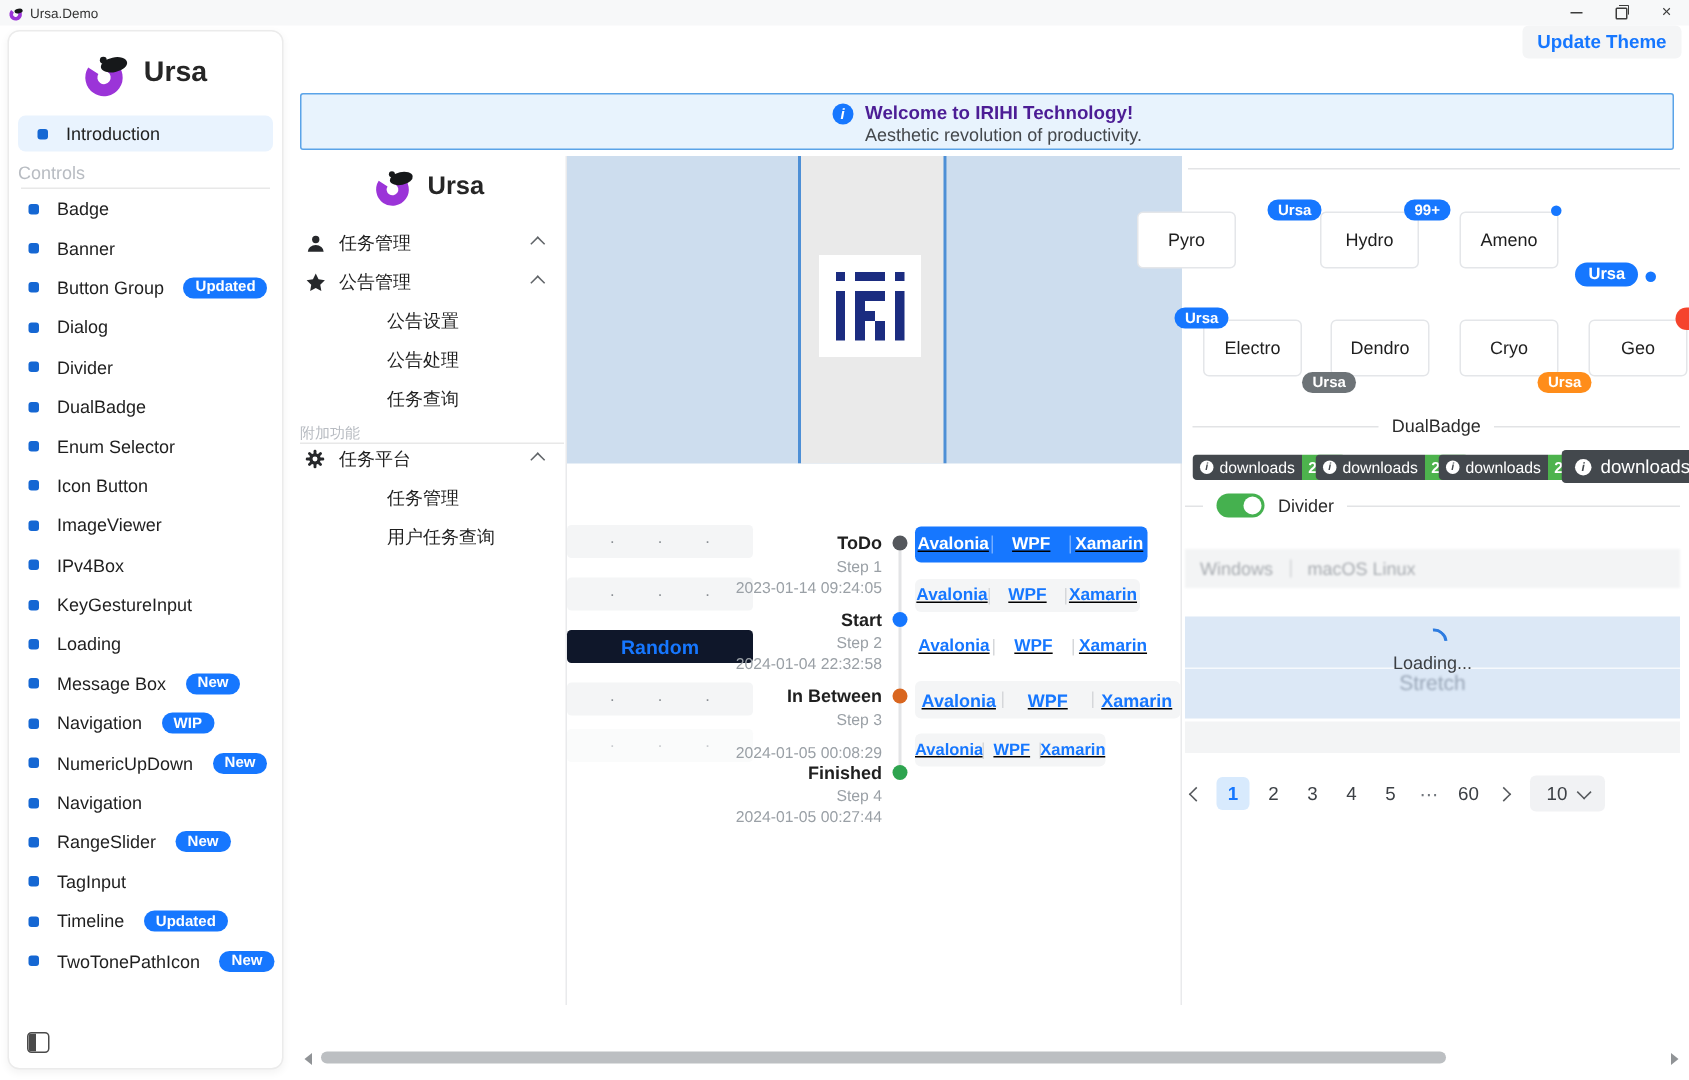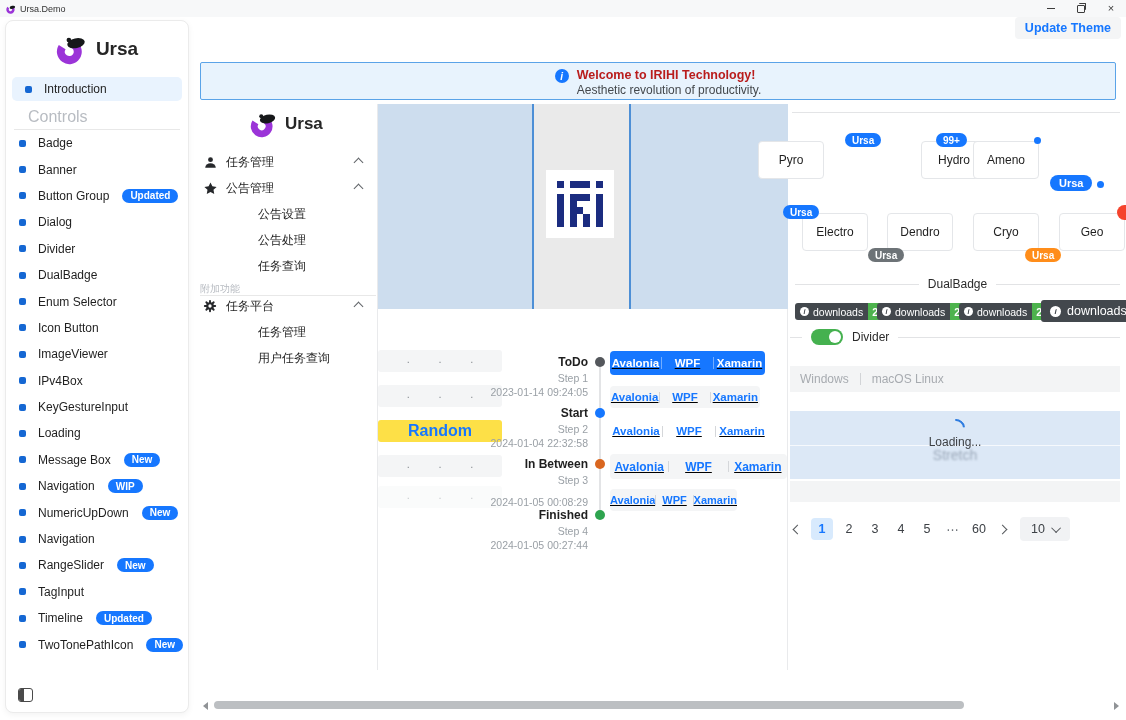--- a/index.html
+++ b/index.html
@@ -13,32 +13,32 @@
   .ic-restore{position:relative;width:6px;height:6px;border:1px solid #3c3c3c;border-radius:1px;}
   .ic-restore::before{content:"";position:absolute;left:1px;top:-3px;width:6px;height:6px;border-top:1px solid #3c3c3c;border-right:1px solid #3c3c3c;border-radius:1px;}
   .ic-close{font-size:11px;line-height:1;color:#3c3c3c;}
   
   .sidebar{position:absolute;left:5px;top:20px;width:182px;height:691px;background:#fff;border:1px solid #ebebeb;border-radius:8px;box-shadow:0 2px 6px rgba(0,0,0,.05);z-index:20;}
   .sb-brand{display:flex;align-items:center;justify-content:center;gap:8px;padding:12px 0 10px;}
   .sb-brand-name{font-size:19px;font-weight:bold;color:#262626;}
   .sb-intro{margin:2px 6px 0;height:24px;border-radius:5px;background:#e9f3fe;display:flex;align-items:center;gap:12px;padding-left:13px;}
   .bullet{width:7px;height:7px;border-radius:2px;background:#1567d3;flex:0 0 auto;}
   .s-label{font-size:12px;color:#1f1f1f;}
-  .sb-section{margin:7px 0 0 22px;font-size:16px;color:#b8bcc2;}
+  .sb-section{margin:7px 0 0 6px;font-size:12px;color:#b8bcc2;}
   .sb-line{height:1px;background:#e8e8e8;margin:3px 8px 0;}
   .s-item{height:26.4px;display:flex;align-items:center;gap:12px;padding-left:13px;}
   .pill{background:#1677ff;color:#fff;font-size:10px;font-weight:bold;padding:1.5px 8px;border-radius:999px;margin-left:1px;white-space:nowrap;}
   .sb-collapse{position:absolute;left:12px;bottom:10px;width:13px;height:12px;border:1.5px solid #4a4a4a;border-radius:3px;overflow:hidden;}
   .sb-collapse::before{content:"";position:absolute;left:0;top:0;bottom:0;width:5px;background:#4a4a4a;}
   
   .update-theme{position:absolute;top:17px;right:5px;background:#f4f5f6;border:none;border-radius:4px;padding:4px 10px;font-size:12.5px;font-weight:bold;color:#1677ff;font-family:inherit;}
   
   .banner{position:absolute;left:200px;top:62px;width:916px;height:38px;background:#e8f3fd;border:1.5px solid #5aa3e8;border-radius:2px;display:flex;align-items:flex-start;justify-content:center;gap:8px;padding-top:5px;box-sizing:border-box;}
   .info-icon{width:14px;height:14px;border-radius:50%;background:#1677ff;color:#fff;font-size:10px;font-weight:bold;display:flex;align-items:center;justify-content:center;margin-top:1px;font-style:italic;}
-  .banner-title{font-size:12.5px;font-weight:bold;color:#b91c1c;line-height:15px;}
+  .banner-title{font-size:12.5px;font-weight:bold;color:#4c1d95;line-height:15px;}
   .banner-sub{font-size:12px;color:#44484c;line-height:15px;}
   
   .menu-brand{position:absolute;left:250px;top:110px;display:flex;align-items:center;gap:7px;}
   .menu-brand-name{font-size:17px;font-weight:bold;color:#262626;}
   .m-row{position:absolute;display:flex;align-items:center;font-size:12px;color:#1f1f1f;height:16px;}
   .m-icon{width:20px;display:flex;justify-content:center;margin-right:6px;}
   .chev-up{width:6px;height:6px;border-left:1.5px solid #606468;border-top:1.5px solid #606468;transform:rotate(45deg);}
   .m-section{position:absolute;font-size:10px;color:#b8bcc2;}
   .m-line{position:absolute;height:1px;background:#e8e8e8;}
   
@@ -51,21 +51,21 @@
   .divider-row{position:absolute;display:flex;align-items:center;gap:9px;}
   .d-line{flex:1;height:1px;background:#e2e3e5;}
   .toggle{width:32px;height:16px;border-radius:999px;background:#45b14f;position:relative;flex:0 0 auto;}
   .toggle::after{content:"";position:absolute;right:2px;top:2px;width:12px;height:12px;border-radius:50%;background:#fff;}
   .d-label{font-size:12px;color:#2b2b2b;white-space:nowrap;}
   
   .ip-box{position:absolute;left:378px;width:124px;height:22px;background:#f4f5f6;border-radius:3px;display:flex;align-items:center;justify-content:space-evenly;}
   .ip-dot{font-size:11px;color:#8a8f94;transform:translateY(-2px);}
   .ip-disabled{background:#fafbfb;}
   .ip-disabled .ip-dot{color:#c9cccf;}
-  .random-btn{position:absolute;left:378px;width:124px;height:22px;background:#fde047;border:none;border-radius:3px;color:#1677ff;font-weight:bold;font-size:16px;font-family:inherit;}
+  .random-btn{position:absolute;left:378px;width:124px;height:22px;background:#0f172a;border:none;border-radius:3px;color:#1677ff;font-weight:bold;font-size:13px;font-family:inherit;}
   
   .tl-title{position:absolute;left:440px;width:148px;text-align:right;font-size:12px;font-weight:bold;color:#1f1f1f;}
   .tl-sub{position:absolute;left:440px;width:148px;text-align:right;font-size:10.5px;color:#9aa0a6;}
   .tl-dot{position:absolute;left:595px;width:10px;height:10px;border-radius:50%;}
   .dot-0{background:#54575c;}.dot-1{background:#1677ff;}.dot-2{background:#d9661f;}.dot-3{background:#2ea44f;}
   .tl-line{position:absolute;left:599px;width:2px;background:#e3e4e6;}
   
   .bgp{position:absolute;display:flex;align-items:center;border-radius:4px;overflow:hidden;text-decoration:underline;}
   .bgp span{flex:1;text-align:center;font-weight:bold;white-space:nowrap;}
   .bgp-solid{background:#1677ff;}
@@ -413,21 +413,21 @@
     <span style="font-size:11px">WPF</span>
       <i class="bgp-sep"></i>
     <span style="font-size:11px">Xamarin</span>
   </div>
 
   <div class="hline" style="left:792px;top:112px;width:328px;"></div>
   <div class="card" style="left:758px;top:141px;">
       <span>Pyro</span>
     </div>
   <span class="badge-pill" style="left:845px;top:133px;">Ursa</span>
-  <div class="card" style="left:921px;top:141px;">
+  <div class="card" style="left:880px;top:141px;">
       <span>Hydro</span>
     </div>
   <span class="badge-pill" style="left:936px;top:133px;">99+</span>
   <div class="card" style="left:973px;top:141px;">
       <span>Ameno</span>
     </div>
   <span class="dotb" style="left:1034px;top:137px;"></span>
   <span class="badge-pill" style="left:1050px;top:175px;font-size:11px;padding:2px 9px;">Ursa</span>
   <span class="dotb" style="left:1097px;top:181px;"></span>
   <div class="card" style="left:802px;top:213px;">

